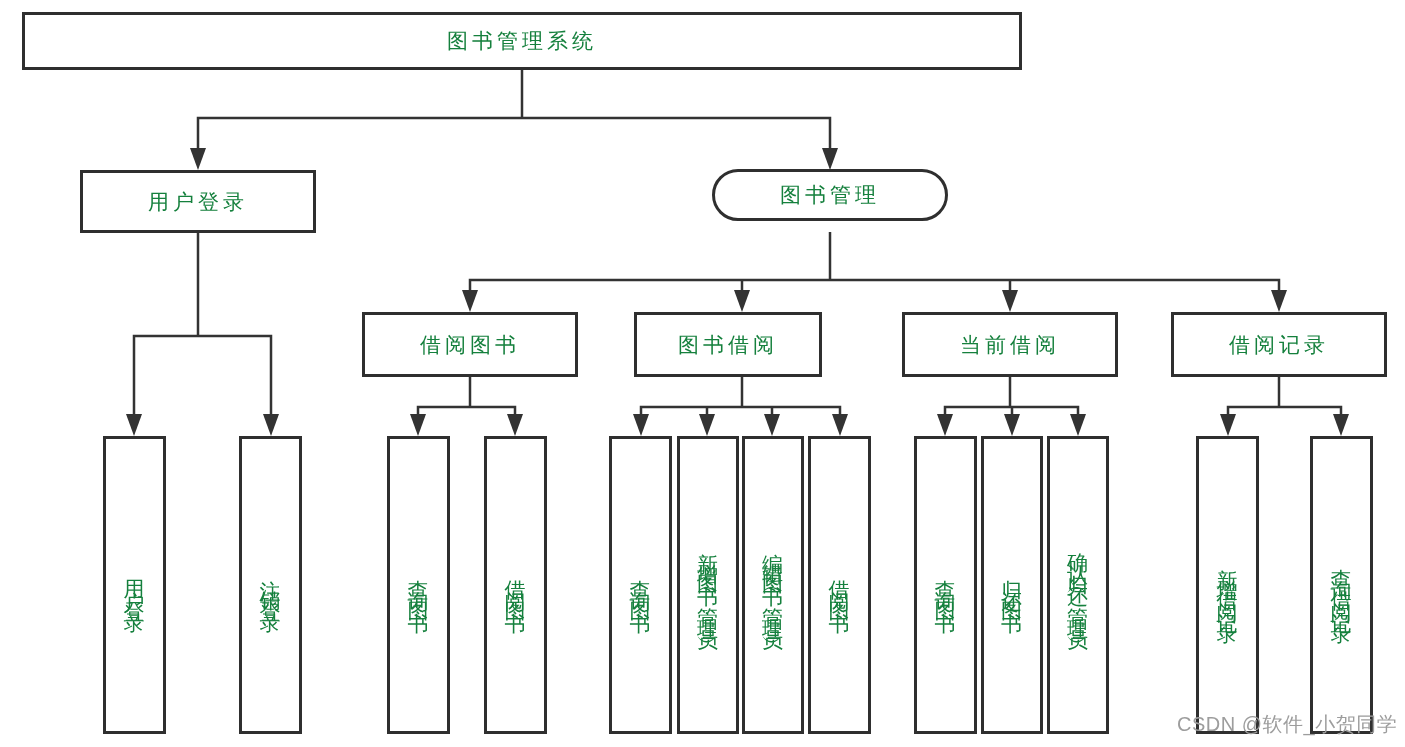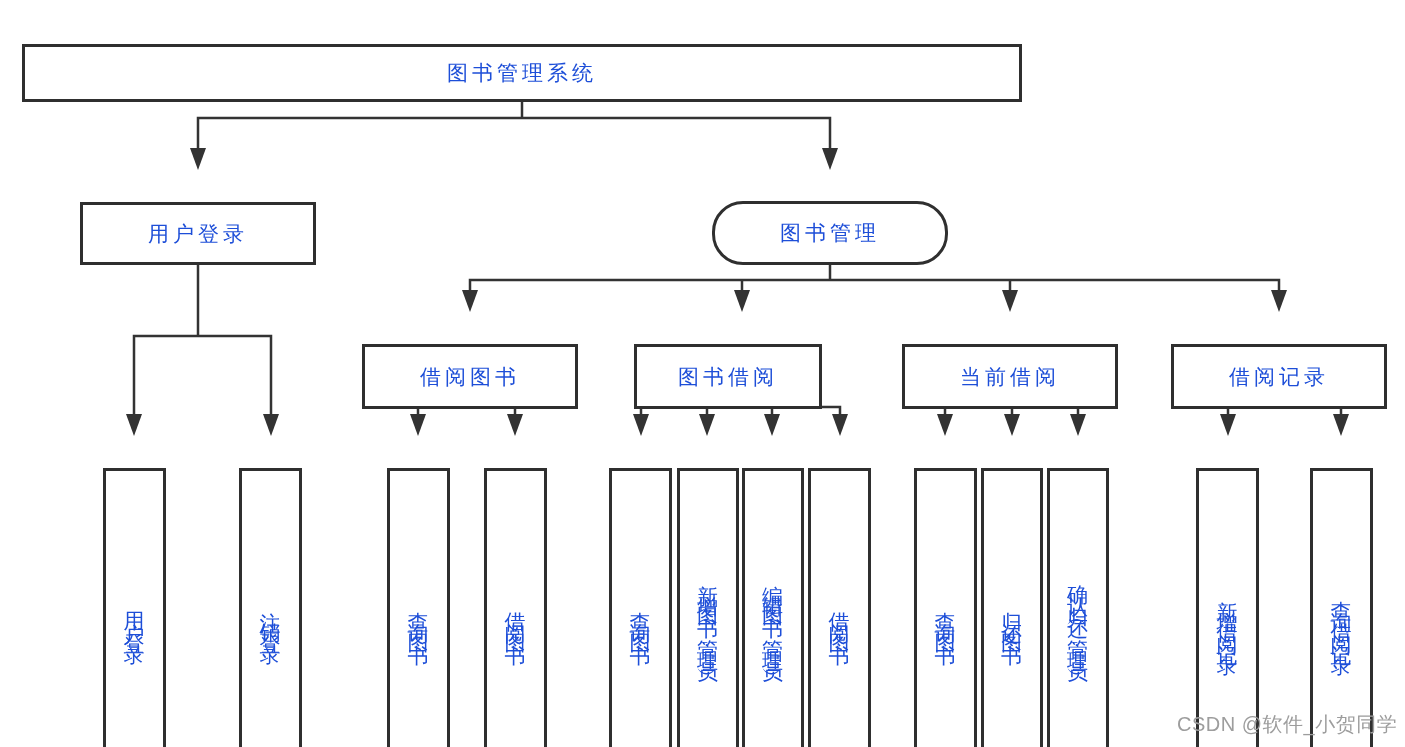--- a/index.html
+++ b/index.html
@@ -13,25 +13,24 @@
   }
   #wires { position: absolute; left: 0; top: 0; width: 1405px; height: 747px; }
   .node {
     position: absolute;
     box-sizing: border-box;
     border: 3px solid #2f2f2f;
     background: #ffffff;
     display: flex;
     align-items: center;
     justify-content: center;
-    color: #1d4ed8;
+    color: #15803d;
     font-size: 21px;
     letter-spacing: 4px;
     white-space: nowrap;
-    margin-top: 32px;
   }
   .node.leaf { letter-spacing: 0; }
   .vlabel {
     writing-mode: vertical-rl;
     text-orientation: mixed;
     letter-spacing: 11px;
     font-size: 21px;
     line-height: 1;
   }
   #watermark {
@@ -100,21 +99,21 @@
       <polygon points="1004,414 1020,414 1012,436"></polygon>
       <polygon points="1070,414 1086,414 1078,436"></polygon>
       <polygon points="1220,414 1236,414 1228,436"></polygon>
       <polygon points="1333,414 1349,414 1341,436"></polygon>
     </g>
   </svg>
 
   <div class="node" style="left:22px; top:12px; width:1000px; height:58px;">图书管理系统</div>
 
   <div class="node" style="left:80px; top:170px; width:236px; height:63px;">用户登录</div>
-  <div class="node" style="left:712px; top:169px; width:236px; height:64px;border-radius:31px;">图书管理</div>
+  <div class="node" style="left:712px; top:169px; width:236px; height:52px;border-radius:31px;">图书管理</div>
 
   <div class="node" style="left:362px; top:312px; width:216px; height:65px;">借阅图书</div>
   <div class="node" style="left:634px; top:312px; width:188px; height:65px;">图书借阅</div>
   <div class="node" style="left:1171px; top:312px; width:216px; height:65px;">借阅记录</div>
   <div class="node" style="left:902px; top:312px; width:216px; height:65px;">当前借阅</div>
 
   <div class="node leaf" style="left:103px; top:436px; width:63px; height:298px;">
     <span class="vlabel">用户登录</span>
   </div>
   <div class="node leaf" style="left:239px; top:436px; width:63px; height:298px;">

